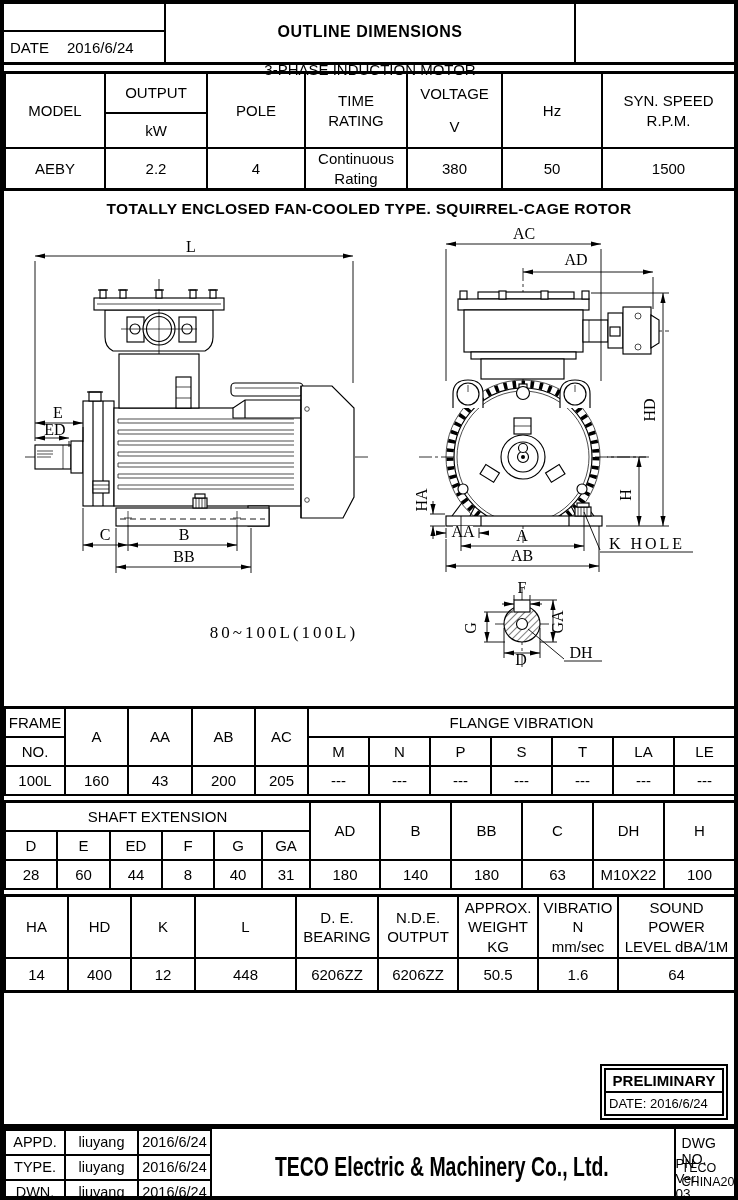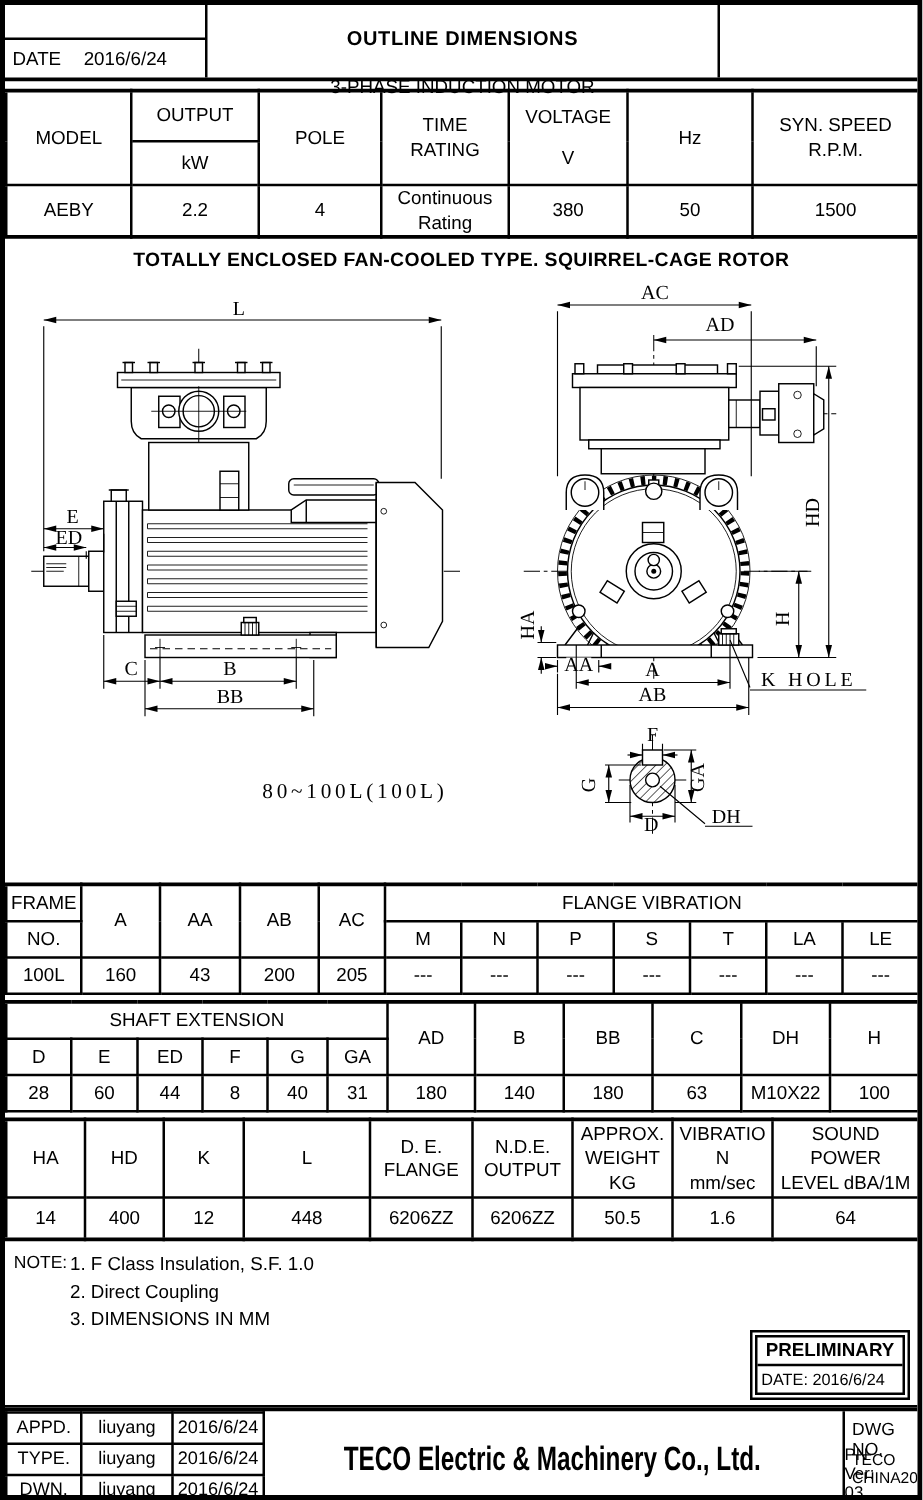--- a/index.html
+++ b/index.html
@@ -440,21 +440,21 @@
         <col style="width:80px">
         <col style="width:117px">
       </colgroup>
     <tbody>
         <tr>
       <td class="hd">HA</td>
       <td class="hd">HD</td>
       <td class="hd">K</td>
       <td class="hd">L</td>
       <td class="hd">D. E.
-FLANGE</td>
+BEARING</td>
       <td class="hd">N.D.E.
 OUTPUT</td>
       <td class="hd">APPROX.
 WEIGHT
 KG</td>
       <td class="hd wrapany">VIBRATION
 mm/sec</td>
       <td class="hd">SOUND
 POWER
 LEVEL dBA/1M</td>
@@ -467,28 +467,20 @@
       <td>6206ZZ</td>
       <td>6206ZZ</td>
       <td>50.5</td>
       <td>1.6</td>
       <td>64</td>
     </tr>
   </tbody>
     </table>
 
   <div class="notes">
-    <div class="note-row">
-      <div class="note-label">NOTE:</div>
-      <div class="note-items">
-        <div>1. F Class Insulation, S.F. 1.0</div>
-        <div>2. Direct Coupling</div>
-        <div>3. DIMENSIONS IN MM</div>
-      </div>
-    </div>
     <div class="prelim">
       <div class="prelim-in">
         <div class="prelim-title">PRELIMINARY</div>
         <div class="prelim-date">DATE: 2016/6/24</div>
       </div>
     </div>
   </div>
 
   <div class="tb">
     <div class="appr">

